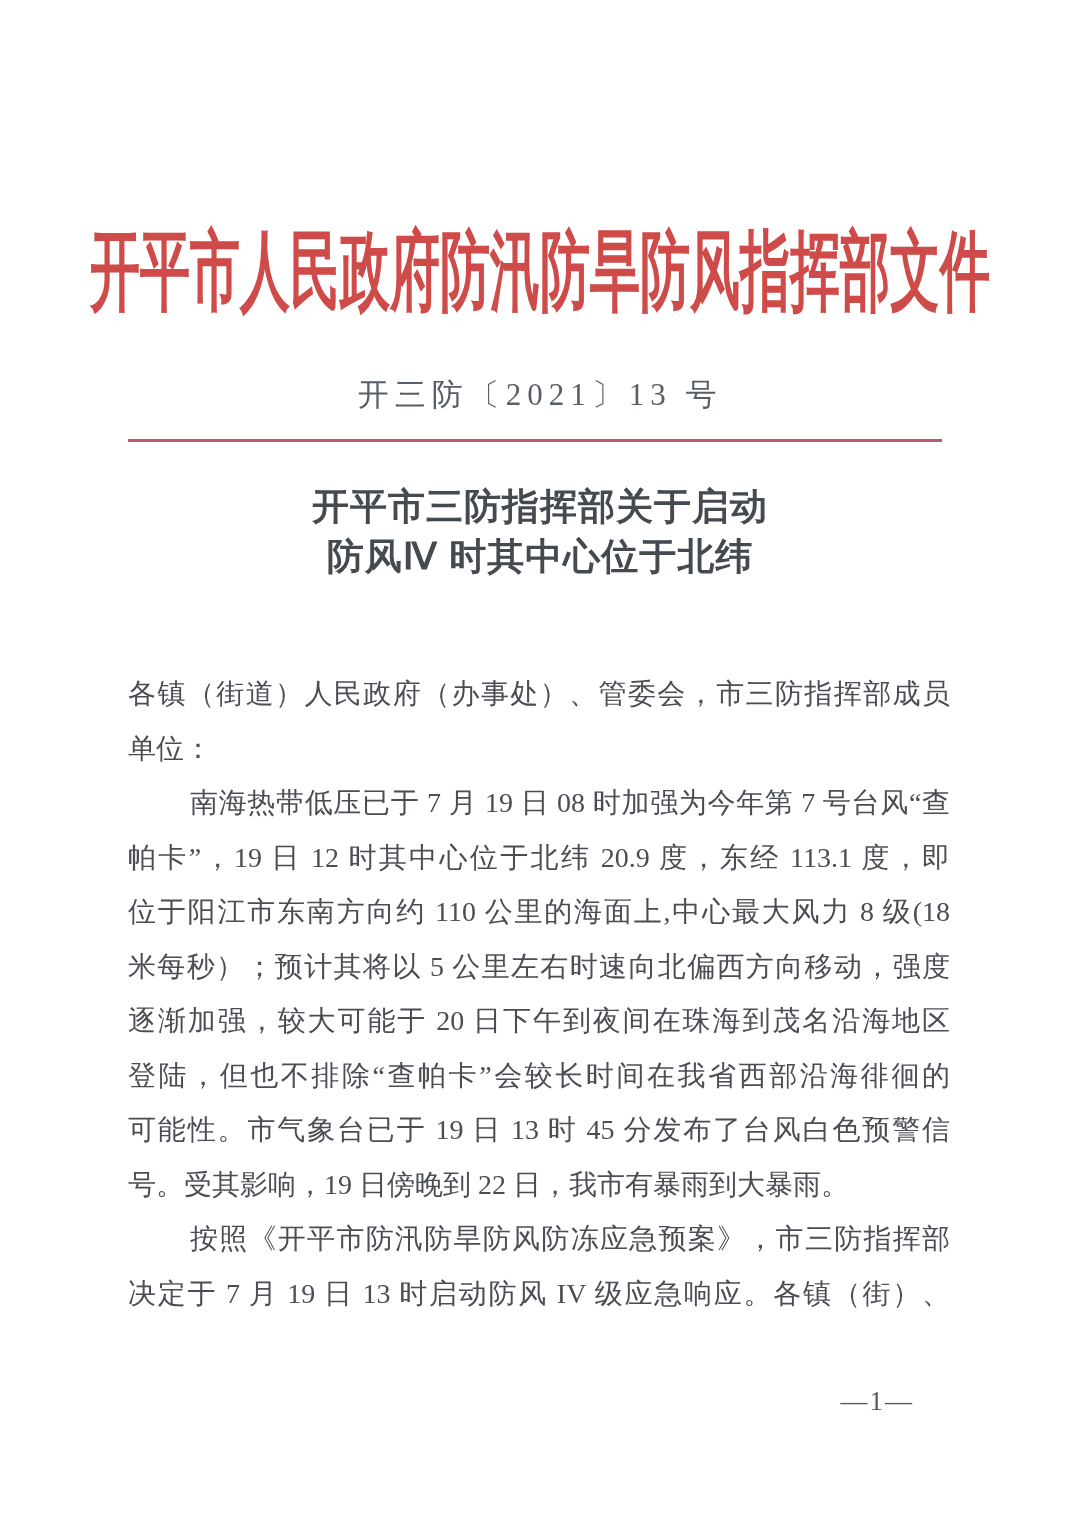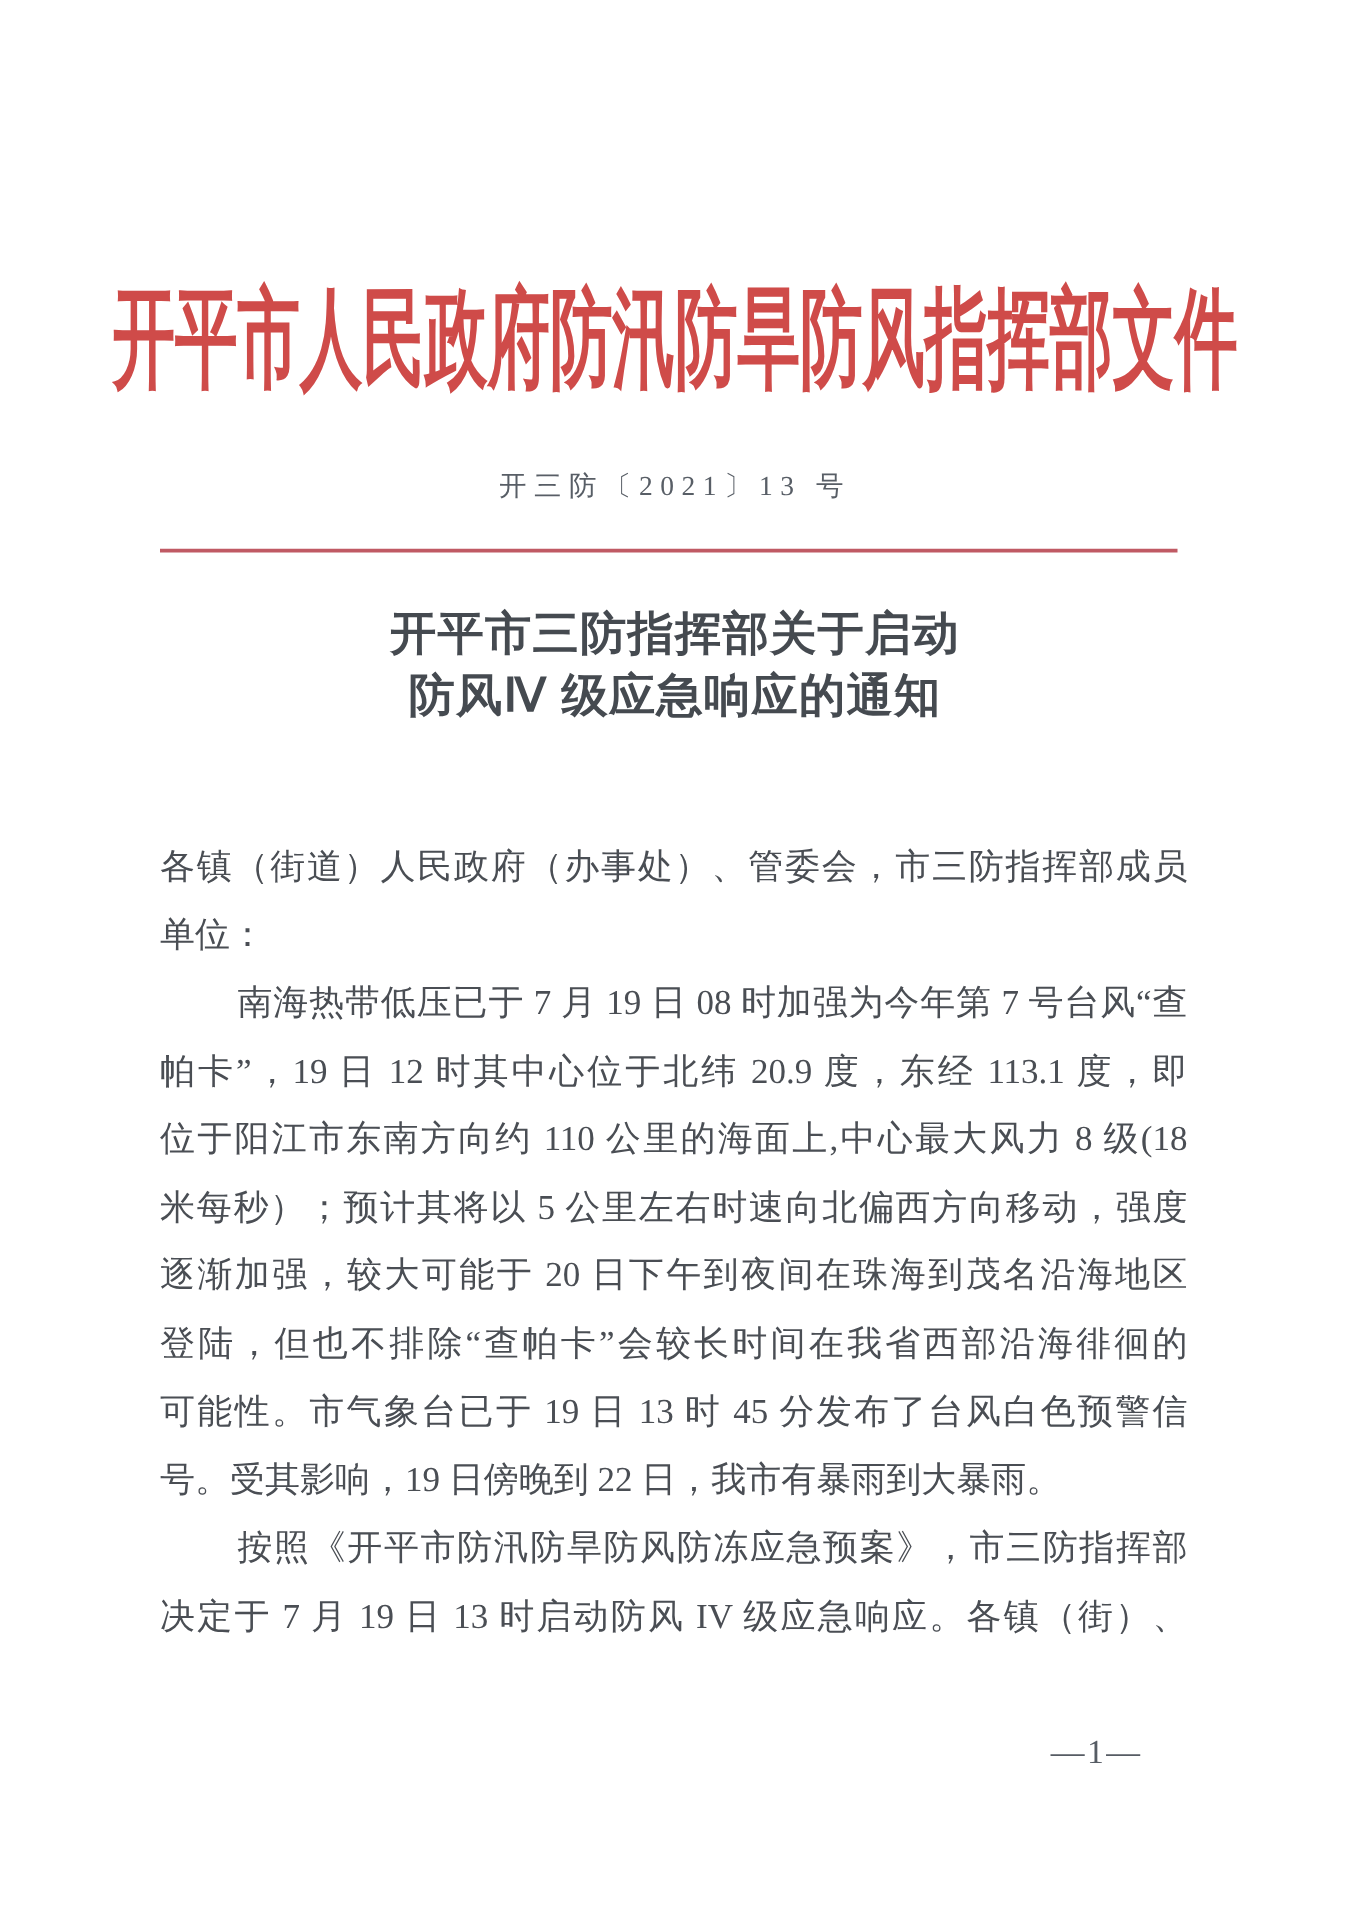--- a/index.html
+++ b/index.html
@@ -30,21 +30,21 @@
     color: var(--letterhead_red, #cf4b49);
     transform: scaleY(1.75);
     transform-origin: top center;
   }
   .doc-number {
     position: absolute;
     top: 374px;
     left: 0;
     width: 100%;
     text-align: center;
-    font-size: 22px;
+    font-size: 31px;
     letter-spacing: 6px;
     color: var(--doc_number_gray, #585e66);
     white-space: nowrap;
   }
   .red-rule {
     position: absolute;
     top: 439px;
     left: 128px;
     width: 814px;
     height: 3px;
@@ -102,21 +102,21 @@
 <div class="page">
 
   <div class="letterhead">开平市人民政府防汛防旱防风指挥部文件</div>
 
   <div class="doc-number">开三防〔2021〕13 号</div>
 
   <div class="red-rule"></div>
 
   <div class="doc-title">
     <div>开平市三防指挥部关于启动</div>
-    <div>防风Ⅳ 级应急响应的通知</div>
+    <div>防风Ⅳ 时其中心位于北纬</div>
   </div>
 
   <div class="body-block">
       <div class="body-line fill">各镇（街道）人民政府（办事处）、管委会，市三防指挥部成员</div>
       <div class="body-line">单位：</div>
       <div class="body-line fill indent">南海热带低压已于 7 月 19 日 08 时加强为今年第 7 号台风“查</div>
       <div class="body-line fill">帕卡”，19 日 12 时其中心位于北纬 20.9 度，东经 113.1 度，即</div>
       <div class="body-line fill">位于阳江市东南方向约 110 公里的海面上,中心最大风力 8 级(18</div>
       <div class="body-line fill">米每秒）；预计其将以 5 公里左右时速向北偏西方向移动，强度</div>
       <div class="body-line fill">逐渐加强，较大可能于 20 日下午到夜间在珠海到茂名沿海地区</div>

